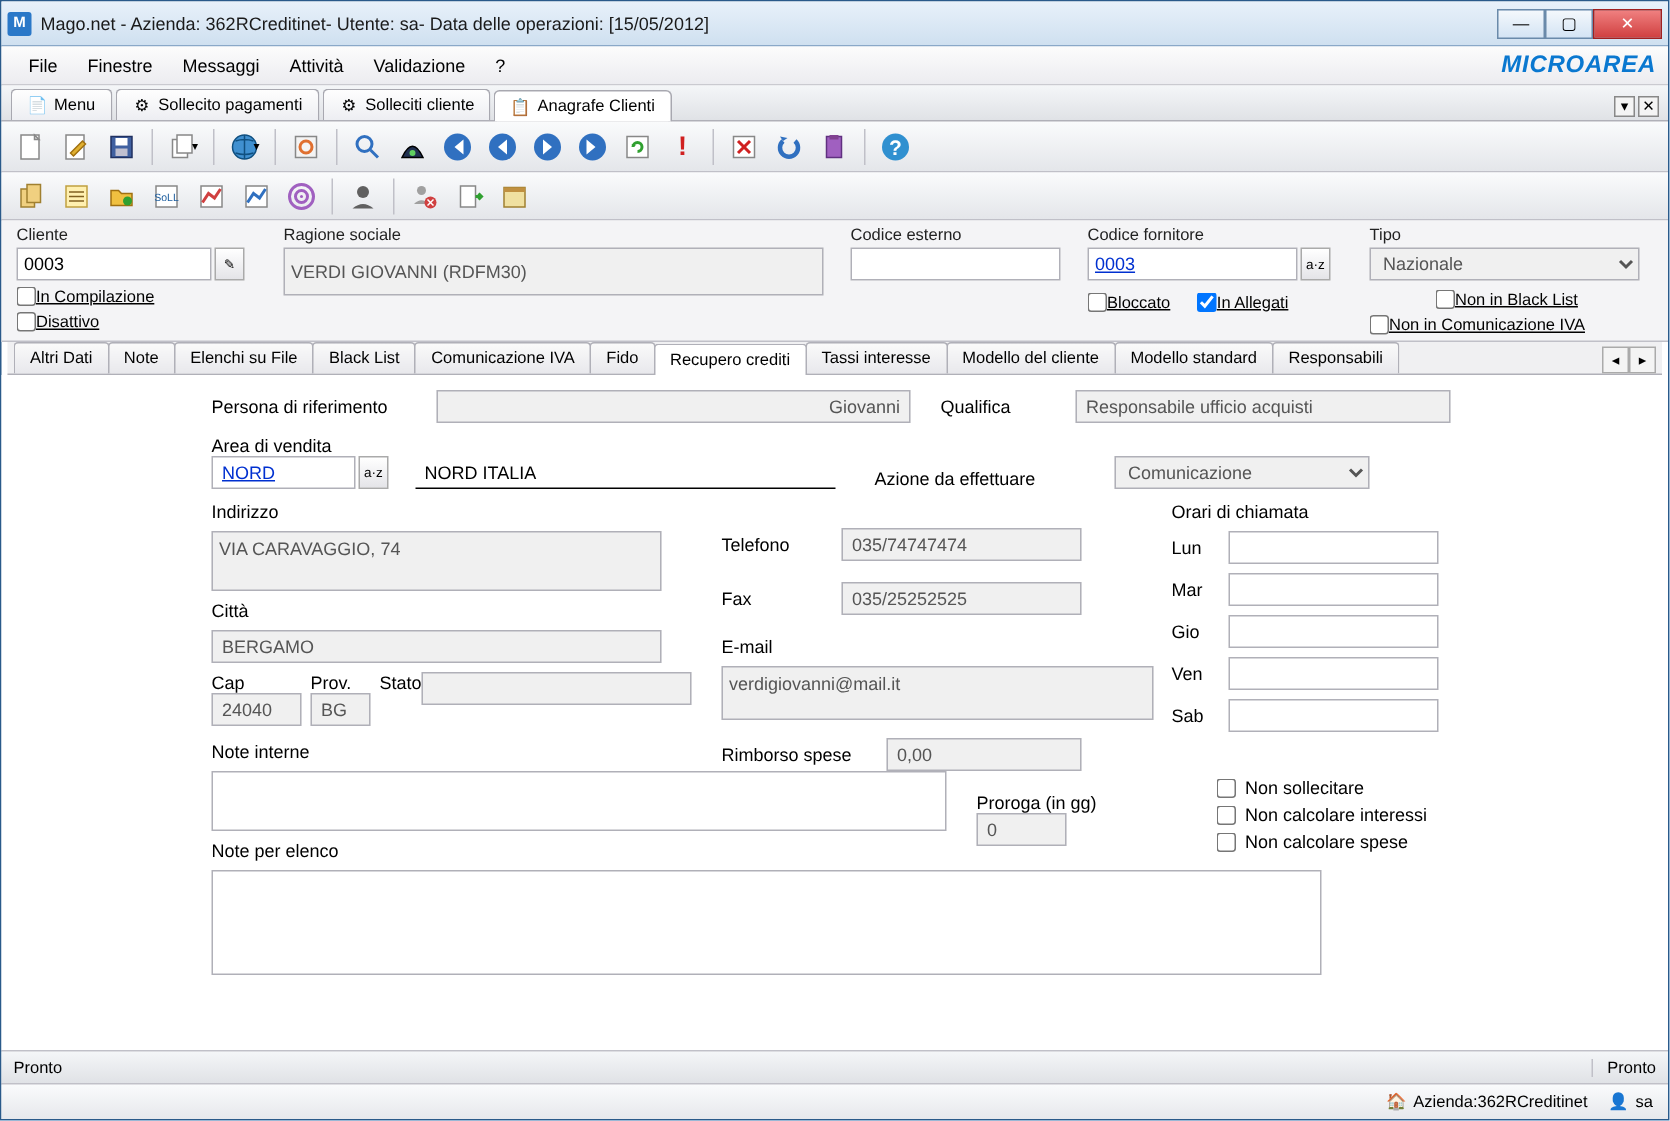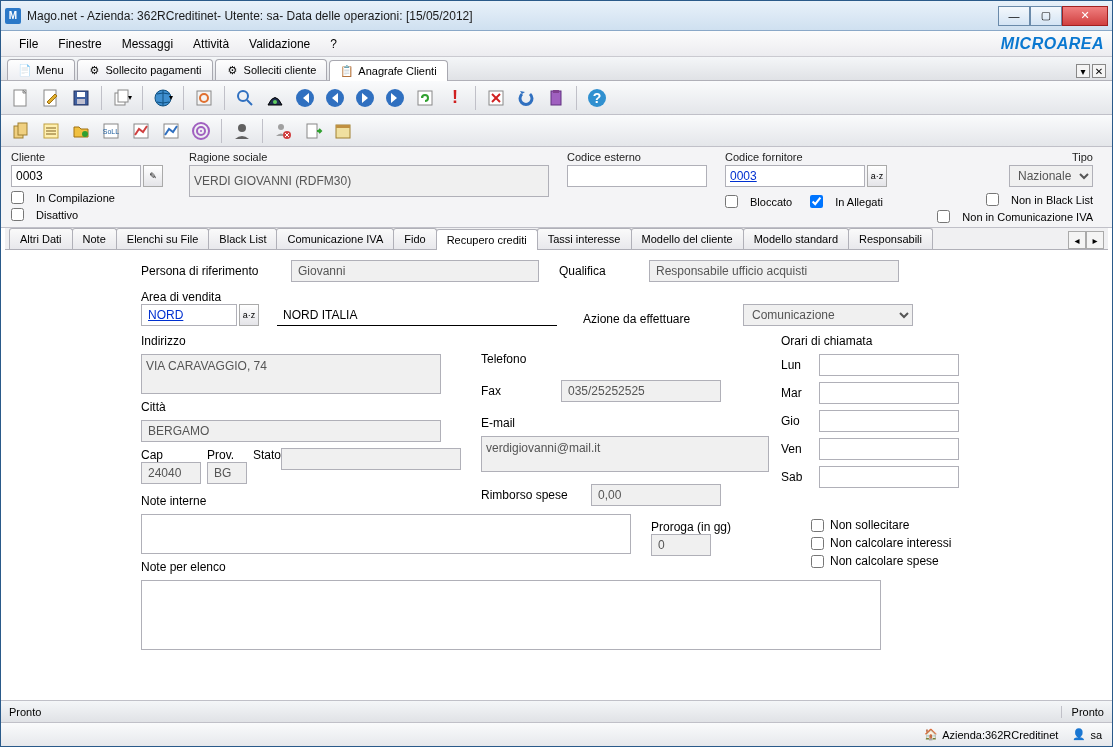--- a/index.html
+++ b/index.html
@@ -23,21 +23,21 @@
 .toolbar { height: 34px; background: linear-gradient(#fafbfc, #e4e6ea); display: flex; align-items: center; padding: 2px 6px; border-bottom: 1px solid #c0c0c8; gap: 2px; }
 .toolbar2 { height: 32px; background: linear-gradient(#fafbfc, #e4e6ea); display: flex; align-items: center; padding: 2px 6px; border-bottom: 1px solid #c0c0c8; gap: 2px; }
 .tbtn { width: 28px; height: 28px; border: 1px solid transparent; display: flex; align-items: center; justify-content: center; cursor: pointer; border-radius: 3px; }
 .tsep { width: 1px; height: 24px; background: #c0c0c8; margin: 0 4px; }
 .header-form { padding: 4px 10px; background: #f4f4f6; border-bottom: 1px solid #c0c0c8; display:flex; gap:18px; }
 .hf-col { display: flex; flex-direction: column; gap: 2px; }
 .hf-label { font-size: 11px; color: #222; }
 .hf-input { height: 22px; border: 1px solid #b0b0b8; background: #fff; padding: 2px 4px; font-size: 12px; }
 .hf-input.ro { background: #f0f0f0; color: #555; }
 .hf-link { color: #0030d0; text-decoration: underline; }
-.chk-row { display: flex; align-items: center; gap: 12px; font-size: 11px; margin-top:2px; }
+.chk-row { display: flex; align-items: center; gap: 0; font-size: 11px; margin-top:2px;text-decoration:underline; }
 .chk-row input { margin:0; }
 .inner-tabs { display: flex; border-bottom: 1px solid #b0b0b8; background: #f0f0f2; padding: 0 4px; margin: 0 4px; align-items:flex-end; }
 .inner-tab { padding: 4px 10px; border: 1px solid #b0b0b8; border-bottom: none; background: linear-gradient(#fafafa,#e8e8ec); margin-right: -1px; font-size: 11px; cursor: pointer; border-radius: 3px 3px 0 0; white-space:nowrap; }
 .inner-tab.active { background: #fff; position:relative; top:1px; }
 .inner-tab-nav { margin-left:auto; display:flex; }
 .inner-tab-nav .navb { width:18px; height:18px; border:1px solid #aaa; background:#f4f4f4; display:flex;align-items:center;justify-content:center; font-size:10px; cursor:pointer; }
 .form-content { flex: 1; padding: 10px 20px; background: #fff; overflow:auto; }
 .row { display: flex; align-items: center; gap: 10px; margin-bottom: 8px; }
 .lbl { font-size: 12px; color: #000; white-space:nowrap; }
 .inp { height: 22px; border: 1px solid #b0b0b8; padding: 2px 6px; font-size: 12px; background:#fff; }
@@ -336,21 +336,21 @@
         <div class="chk-row">
             <input type="checkbox" style="">
             <span>Bloccato</span>
           </div>
         <div class="chk-row">
             <input type="checkbox" checked="" style="">
             <span>In Allegati</span>
           </div>
       </div>
     </div>
-    <div class="hf-col" style="width:180px;align-items:flex-end;">
+    <div class="hf-col" style="width:180px;">
       <div class="hf-label">Tipo</div>
       <select class="hf-input ro"><option>Nazionale</option></select>
       <div class="chk-row" style="margin-top:4px;padding-left:44px;">
           <input type="checkbox" style="">
           <span>Non in Black List</span>
         </div>
       <div class="chk-row">
           <input type="checkbox" style="">
           <span>Non in Comunicazione IVA</span>
         </div>
@@ -371,21 +371,21 @@
     <div class="inner-tab">Responsabili</div>
     <div class="inner-tab-nav">
       <div class="navb">◂</div>
       <div class="navb">▸</div>
     </div>
   </div>
 
   <div class="form-content">
     <div class="row" style="margin-left:120px;">
       <div class="lbl" style="width:140px;">Persona di riferimento</div>
-      <input class="inp ro" style="width: 248px;" readonly="" value="Giovanni">
+      <input class="inp ro" style="width: 316px; text-align: right;" readonly="" value="Giovanni">
       <div class="lbl" style="margin-left:10px;width:80px;">Qualifica</div>
       <input class="inp ro" style="width: 250px;" readonly="" value="Responsabile ufficio acquisti">
     </div>
     <div class="row" style="margin-left:120px;align-items:flex-end;">
       <div style="display:flex;flex-direction:column;">
         <div class="lbl">Area di vendita</div>
         <div style="display:flex;gap:2px;">
           <input class="inp link" style="width: 96px;" value="NORD">
           <button class="smallbtn">a·z</button>
         </div>
@@ -418,20 +418,21 @@
         </div>
         <div class="lbl" style="margin-top:4px;">Note interne</div>
         <textarea class="textarea" style="width: 490px; height: 40px;"></textarea>
         <div class="lbl">Note per elenco</div>
         <textarea class="textarea" style="width: 740px; height: 70px;"></textarea>
       </div>
 
       <div class="col" style="margin-top:18px;">
         <div class="row">
             <div class="lbl" style="width:70px;">Telefono</div>
+            <input class="inp ro" style="width: 160px;" readonly="" value="035/74747474">
           </div>
         <div class="row">
             <div class="lbl" style="width:70px;">Fax</div>
             <input class="inp ro" style="width: 160px;" readonly="" value="035/25252525">
           </div>
         <div class="lbl">E-mail</div>
         <textarea class="textarea ro" style="width: 288px; height: 36px;" readonly="">verdigiovanni@mail.it</textarea>
         <div class="row" style="margin-top:6px;">
             <div class="lbl" style="width:100px;">Rimborso spese</div>
             <input class="inp ro" style="width: 130px;" readonly="" value="0,00">

